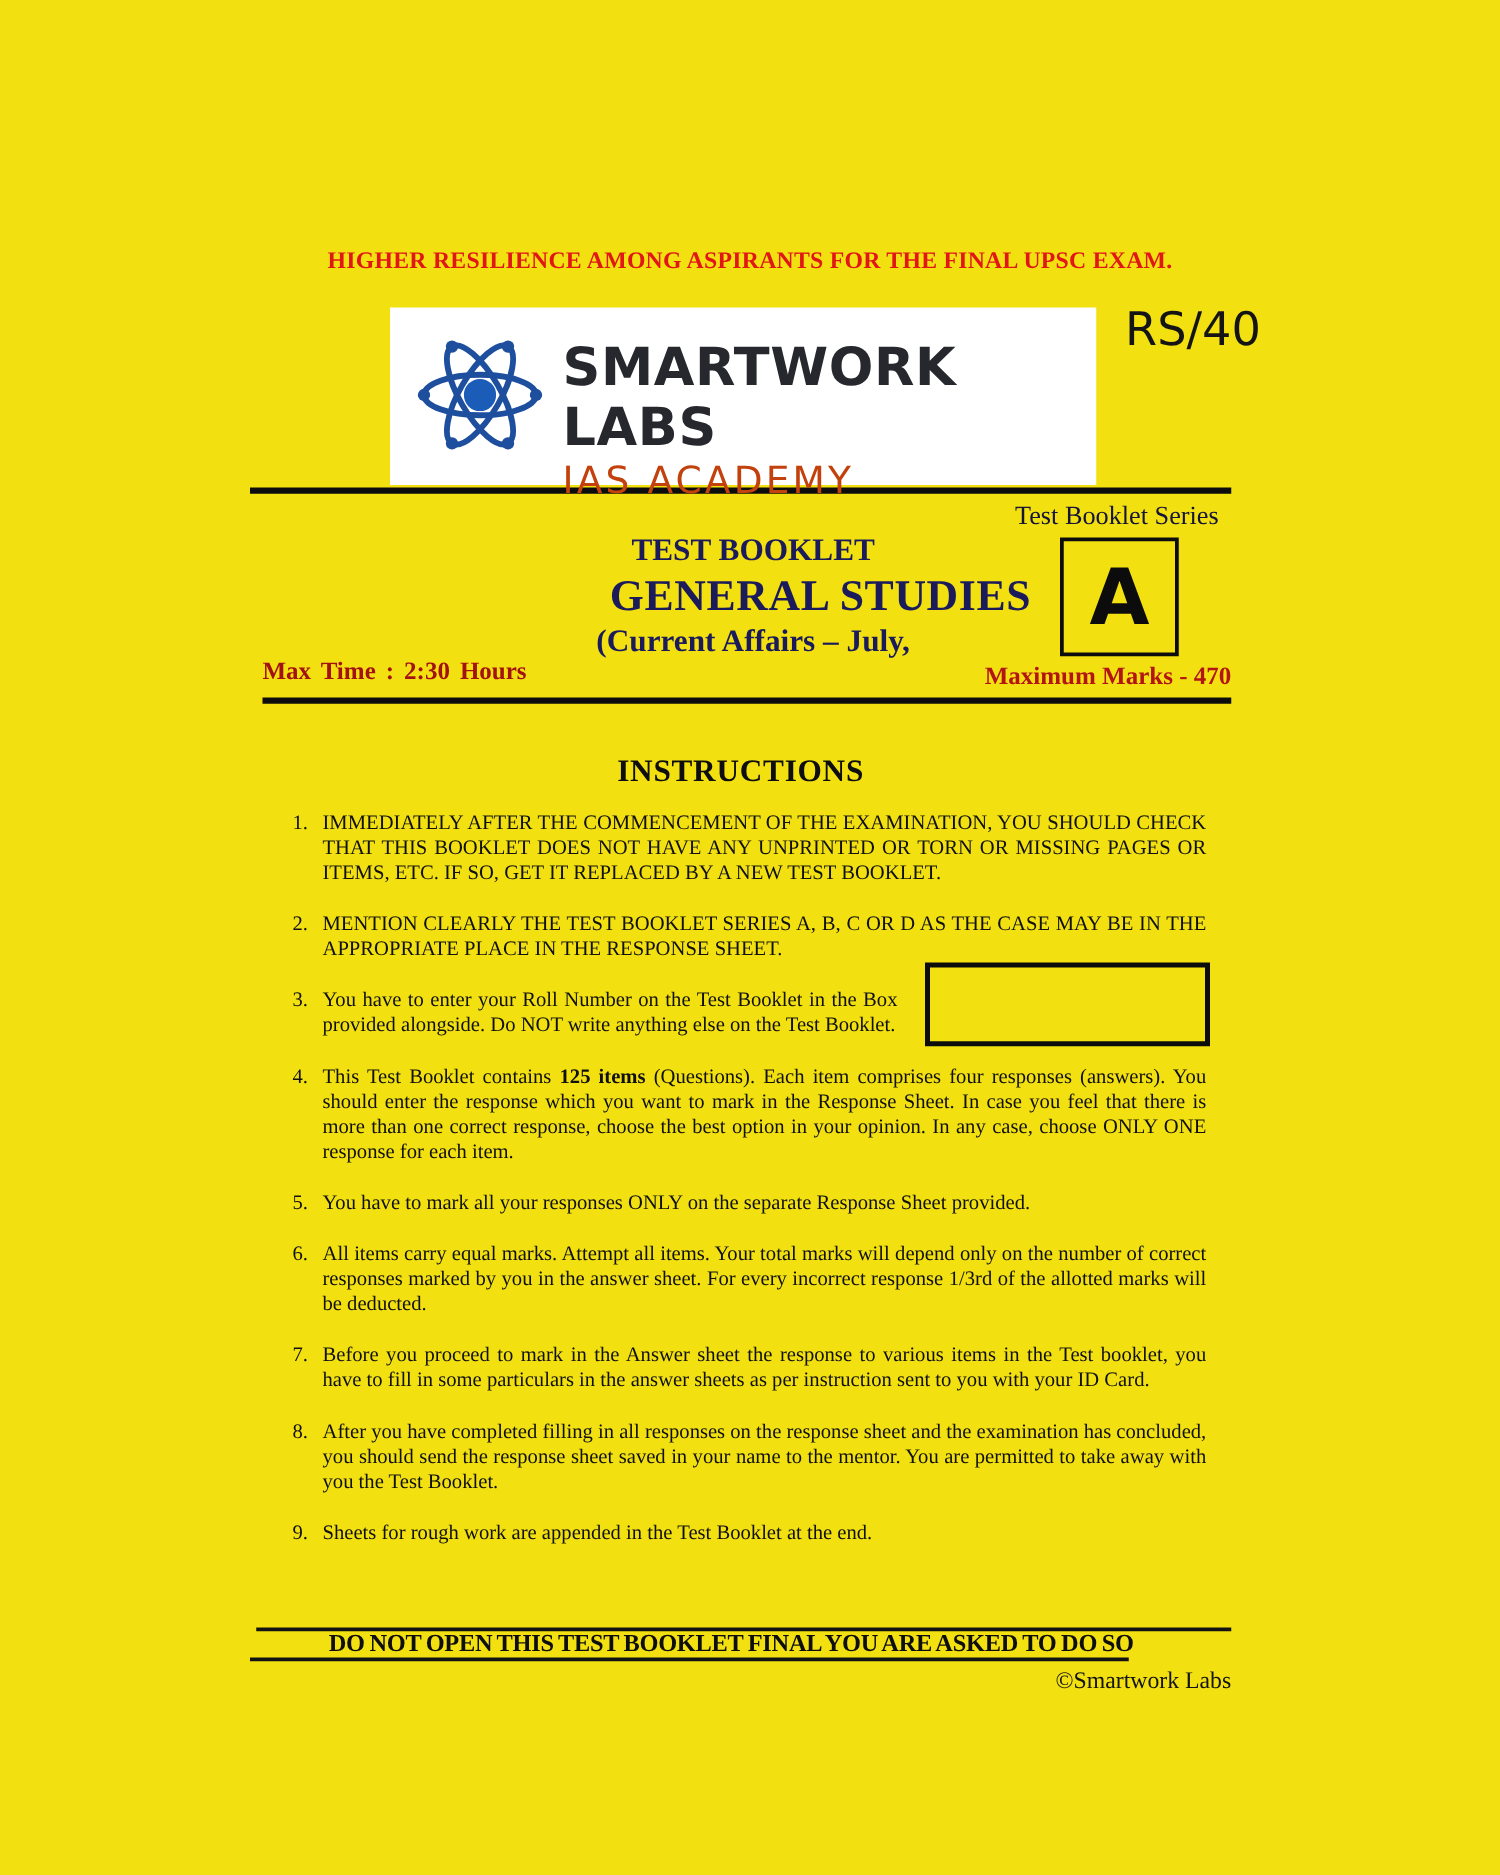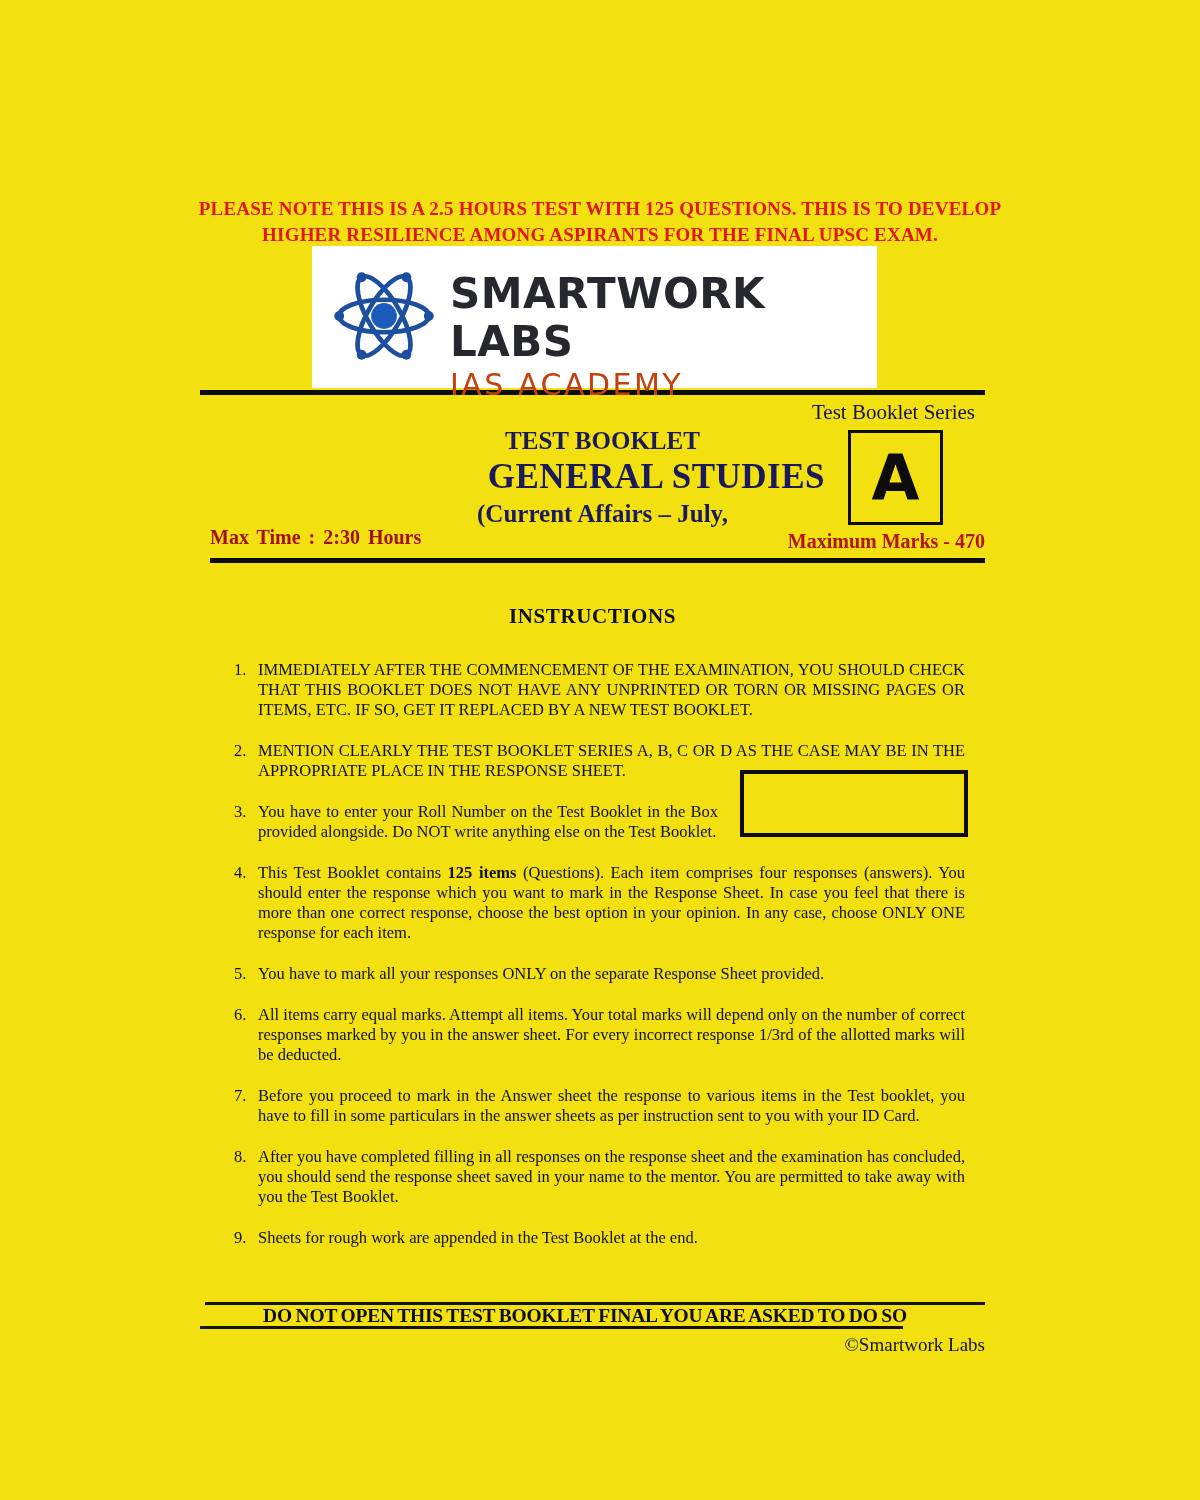--- a/index.html
+++ b/index.html
@@ -82,22 +82,22 @@
   .max-marks{
     position:absolute;left:700px;top:530px;width:285px;
     text-align:right;font-size:20px;font-weight:bold;color:#B31414;
   }
 
   
   .instructions{
     position:absolute;left:200px;top:604px;width:785px;
   }
   .instructions-title{
-    text-align:center;font-size:21px;font-weight:bold;
-    letter-spacing:.6px;margin-bottom:31px;color:#0e0e0e;
+    text-align:center;font-size:25px;font-weight:bold;
+    letter-spacing:.6px;margin-bottom:16px;color:#0e0e0e;
   }
   .instr-list{list-style:none;}
   .instr-item{
     display:flex;margin-bottom:21px;
     font-size:16.5px;line-height:20px;color:#101010;
   }
   .instr-num{width:24px;flex:0 0 24px;margin-left:34px;}
   .instr-text{flex:1;text-align:justify;padding-right:20px;}
   .instr-item.narrow .instr-text{max-width:480px;}
   .instr-text b{font-weight:bold;}
@@ -119,21 +119,20 @@
     position:absolute;left:700px;top:1334px;width:285px;
     text-align:right;font-size:19px;color:#141414;
   }
 </style>
 </head>
 <body>
 
 <div class="page">
 
   <div class="disclaimer">
-    <div>PLEASE NOTE THIS IS A 2.5 HOURS TEST WITH 125 QUESTIONS. THIS IS TO DEVELOP</div>
     <div>HIGHER RESILIENCE AMONG ASPIRANTS FOR THE FINAL UPSC EXAM.</div>
   </div>
 
   <div class="logo-band">
     <svg class="atom" viewBox="0 0 100 100" aria-hidden="true">
       <g stroke="#1E4F9E" stroke-width="4.2" fill="none">
         <ellipse cx="50" cy="50" rx="40" ry="14.5"></ellipse>
         <ellipse cx="50" cy="50" rx="40" ry="14.5" transform="rotate(60 50 50)"></ellipse>
         <ellipse cx="50" cy="50" rx="40" ry="14.5" transform="rotate(-60 50 50)"></ellipse>
       </g>
@@ -146,20 +145,21 @@
         <circle cx="30" cy="84.6" r="4.4"></circle>
           <circle cx="70" cy="15.4" r="4.4"></circle>
       </g>
     </svg>
     <div class="logo-text">
       <div class="logo-name">SMARTWORK LABS</div>
       <div class="logo-sub">IAS ACADEMY</div>
     </div>
   </div>
 
+  <div class="rs-code">RS/40</div>
 
   <div class="rule rule-top"></div>
 
   <div class="series-label">Test Booklet Series</div>
 
   <div class="title-block">
     <div class="title-booklet">TEST BOOKLET</div>
     <div class="title-subject">GENERAL STUDIES</div>
     <div class="title-sub">(Current Affairs – July,</div>
   </div>

